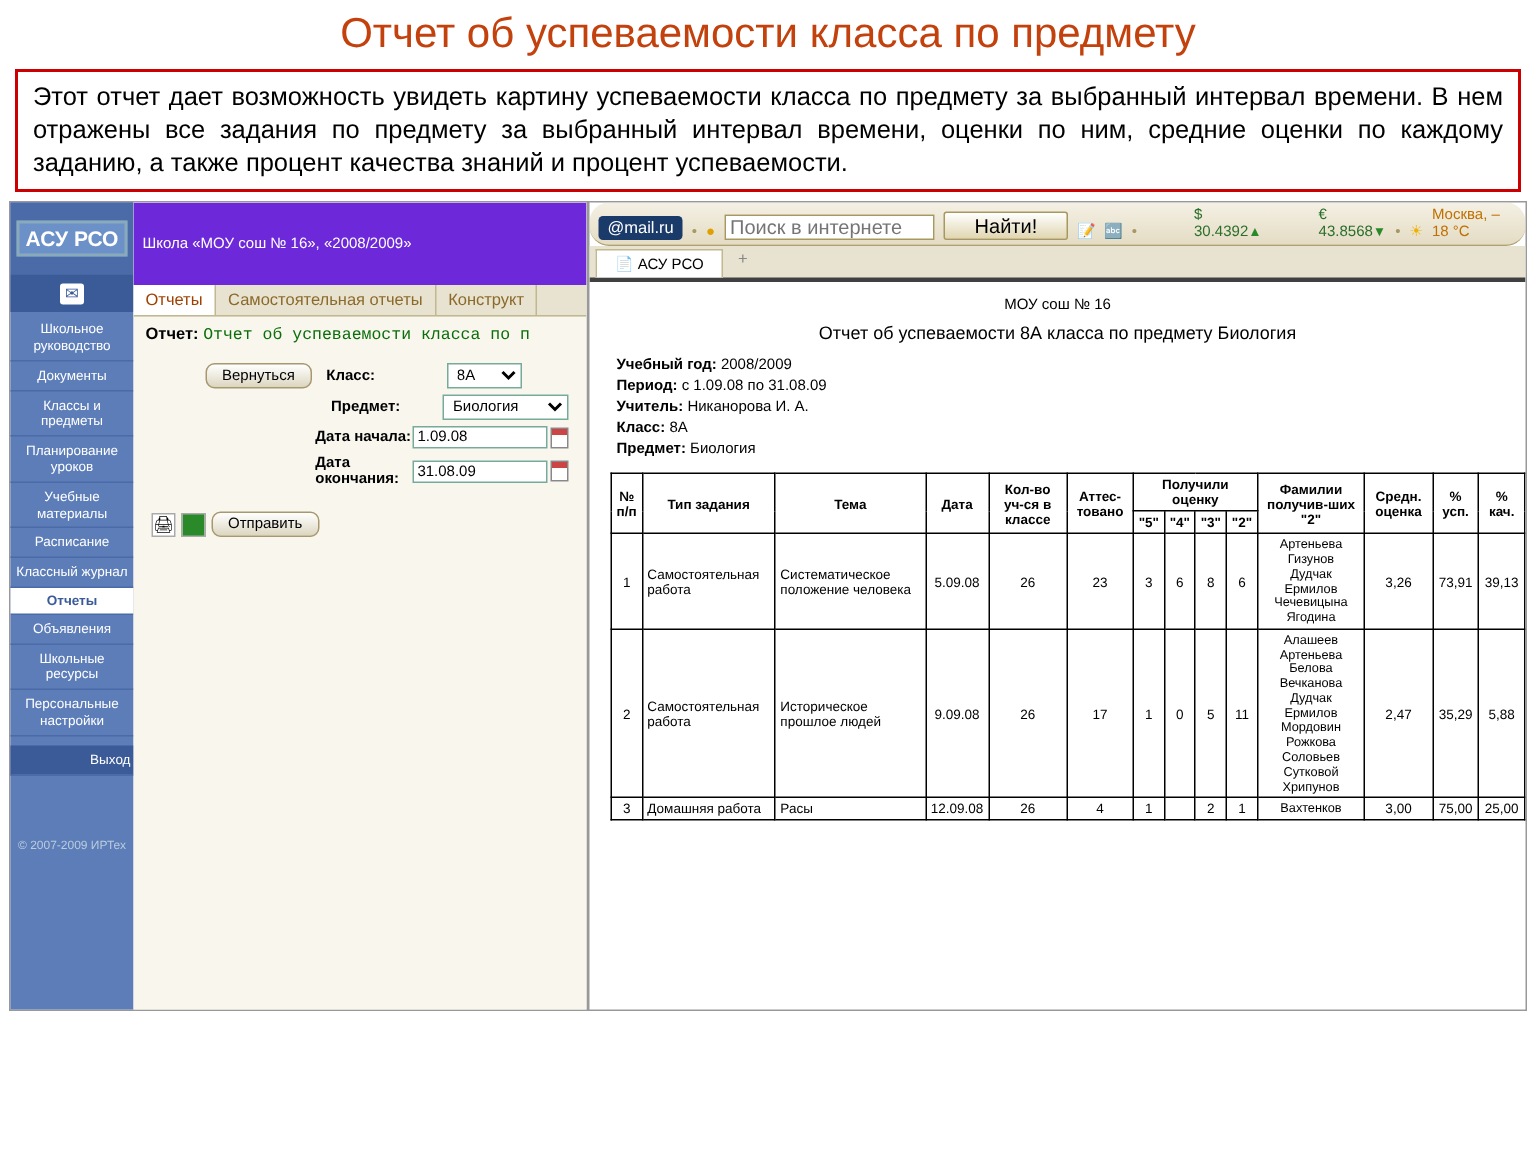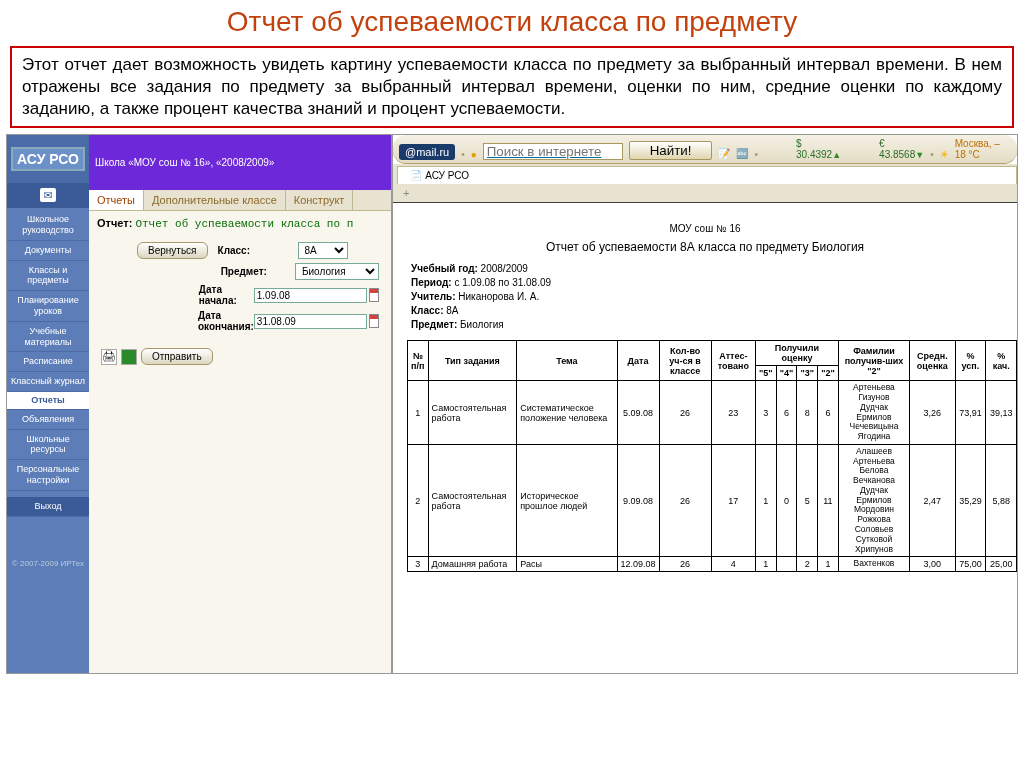--- a/index.html
+++ b/index.html
@@ -10,58 +10,58 @@
 
 .app-row { display: flex; height: 540px; margin: 0 6px; }
 .left-panel { width: 386px; display: flex; background: #f4f3ef; border: 1px solid #999; }
 .sidebar { width: 82px; background: #5c7db8; color: #fff; font-size: 9px; text-align: center; }
 .logo { background: #4a6aa8; height: 48px; display: flex; align-items: center; justify-content: center; font-size: 14px; font-weight: bold; }
 .logo-box { border: 2px solid #8ab; padding: 2px 4px; background: #6c90c8; }
 .mail-icn { background: #3a5a98; padding: 6px 0; margin-bottom: 2px; }
 .mail-icn span { background: #fff; color: #3a5a98; padding: 1px 3px; border-radius: 2px; font-size: 11px; }
 .nav-item { padding: 4px 2px; border-bottom: 1px solid #4a6aa8; cursor: pointer; line-height: 1.2; }
 .nav-item.active { background: #fff; color: #3a5a98; font-weight: bold; padding: 3px; }
-.nav-item.out { background: #3a5a98; margin-top: 6px; }
+.nav-item.out { background: #3a5a98; margin-top: 6px; text-align: right; }
 .copyright { font-size: 8px; color: #bcd; margin-top: 40px; padding: 2px; }
 
 .form-area { flex: 1; background: #f9f6ee; overflow: hidden; }
 .school-bar { background: #6d28d9; color: #fff; font-size: 10px; padding: 22px 6px; }
 .tabs { display: flex; background: #e8e2d0; border-bottom: 1px solid #c0b890; }
 .tab { padding: 4px 8px; font-size: 11px; color: #8b6a2a; border-right: 1px solid #c0b890; cursor: pointer; }
 .tab.active { background: #fff; color: #a04000; }
 .report-lbl { padding: 6px 8px; font-size: 11px; }
 .report-lbl b { color: #000; }
 .report-lbl .rn { color: #0a6e0a; font-family: Liberation Mono, monospace; }
 .form-grid { padding: 6px 12px; }
 .form-row { display: flex; align-items: center; margin-bottom: 4px; padding-left: 36px; }
 .form-row label { width: 80px; font-size: 10px; font-weight: bold; }
 .back-btn, .send-btn { background: linear-gradient(#fff,#dcd6c0); border: 1px solid #a89870; border-radius: 6px; padding: 2px 10px; font-size: 10px; cursor: pointer; margin-right: 10px; }
 select, input.txt { font-size: 10px; padding: 1px 2px; border: 1px solid #7a9; background: #fff; }
 select { width: 50px; }
-input.txt { width: 113px; }
+input.txt { width: 90px; }
 .cal-icn { width: 14px; height: 14px; background: #fff; border: 1px solid #888; display: inline-block; margin-left: 2px; position: relative; }
 .cal-icn::before { content: ""; position: absolute; top: 0; left: 0; right: 0; height: 4px; background: #c44; }
 .tool-row { padding: 6px 12px; display: flex; align-items: center; gap: 4px; }
 .ticn { width: 16px; height: 16px; border: 1px solid #aaa; background: #fff; display: inline-block; }
 .ticn.xl { background: #2a8a2a; }
 
 .right-panel { flex: 1; border: 1px solid #999; background: #fff; overflow: hidden; }
 .browser-bar { background: linear-gradient(#f4f0e4,#e4dcc4); border-bottom: 1px solid #b0a070; padding: 3px 6px; display: flex; align-items: flex-end; gap: 6px; font-size: 10px; border-radius: 13px; }
 .mailru { background: #1a3a6a; color: #fff; padding: 2px 6px; border-radius: 3px; font-size: 11px; }
-.search-box { flex: 1; max-width: 140px; border: 1px solid #a89860; padding: 0 3px; background: #fff; color: #0369a1; text-decoration: underline; }
+.search-box { flex: 1; max-width: 140px; border: 1px solid #a89860; padding: 0 3px; background: #fff; color: #0369a1; }
 .bb-btn { border: 1px solid #a89860; background: linear-gradient(#fff,#e0d6b0); padding: 1px 20px; border-radius: 2px; cursor: pointer; }
 .bb-sep { color: #a89860; }
 .bb-icn { width: 12px; height: 12px; display: inline-block; }
 .curr { color: #2a6e2a; margin-left: 32px; }
 .curr .up { color: #2a8a2a; font-size: 9px; }
 .weather { color: #c07000; }
-.tab-strip { background: #e8e2d0; border-bottom: 1px solid #404040; display: flex; flex-direction: column; }
+.tab-strip { background: #e8e2d0; border-bottom: 3px solid #404040; display: flex; }
 .btab { background: #fff; border: 1px solid #c0b890; border-bottom: none; padding: 3px 12px; font-size: 10px; margin: 2px 0 0 4px; }
 .btab-plus { padding: 3px 10px; color: #888; cursor: pointer; }
-.doc-head { text-align: center; padding: 20px 0 2px; font-size: 10px; }
+.doc-head { text-align: center; padding: 10px 0 2px; font-size: 10px; }
 .doc-title { text-align: center; font-size: 12px; padding: 4px 0 8px; }
 .meta { padding: 0 0 8px 18px; font-size: 10px; line-height: 1.4; }
 .meta b { font-weight: bold; }
 .report-table { border-collapse: collapse; margin: 0 0 0 14px; font-size: 9px; }
 .report-table th, .report-table td { border: 1px solid #000; padding: 2px 3px; text-align: center; vertical-align: middle; }
 .report-table th { font-weight: bold; background: #fff; }
 .report-table td.l { text-align: left; }
 .names { font-size: 8.5px; line-height: 1.15; text-align: left; white-space: pre-line; }
 </style>
 </head>
@@ -92,21 +92,21 @@
           <div class="nav-item">Школьные ресурсы</div>
           <div class="nav-item">Персональные настройки</div>
           <div class="nav-item out">Выход</div>
         </div>
       <div class="copyright">© 2007-2009 ИРТех</div>
     </div>
     <div class="form-area">
       <div class="school-bar">Школа «МОУ сош № 16», «2008/2009»</div>
       <div class="tabs" id="tabs-holder">
           <div class="tab active">Отчеты</div>
-          <div class="tab">Дополнительные классе</div>
+          <div class="tab">Самостоятельная отчеты</div>
           <div class="tab">Конструкт</div>
         </div>
       <div class="report-lbl">
         <b>Отчет:</b>
         <span class="rn">Отчет об успеваемости класса по п</span>
       </div>
       <div class="form-grid">
         <div class="form-row">
           <button class="back-btn">Вернуться</button>
           <label>Класс:</label>

